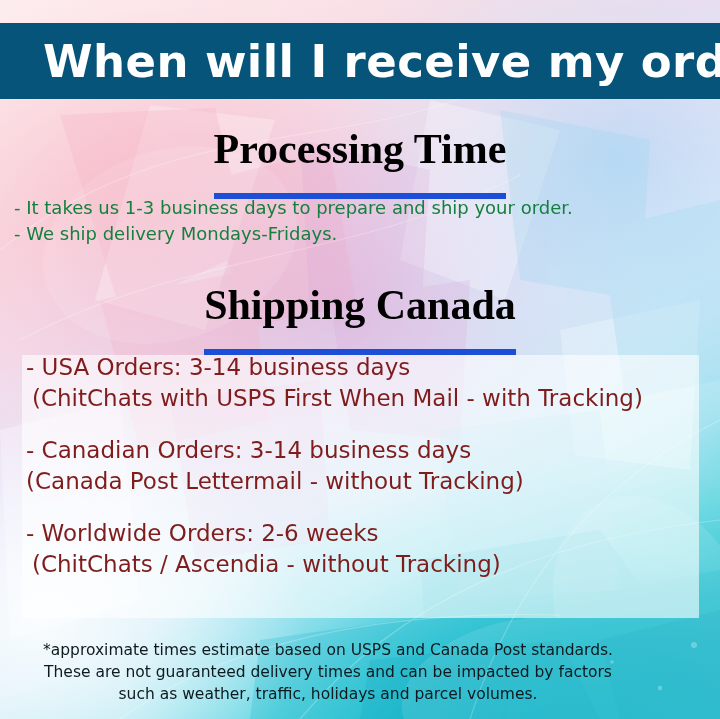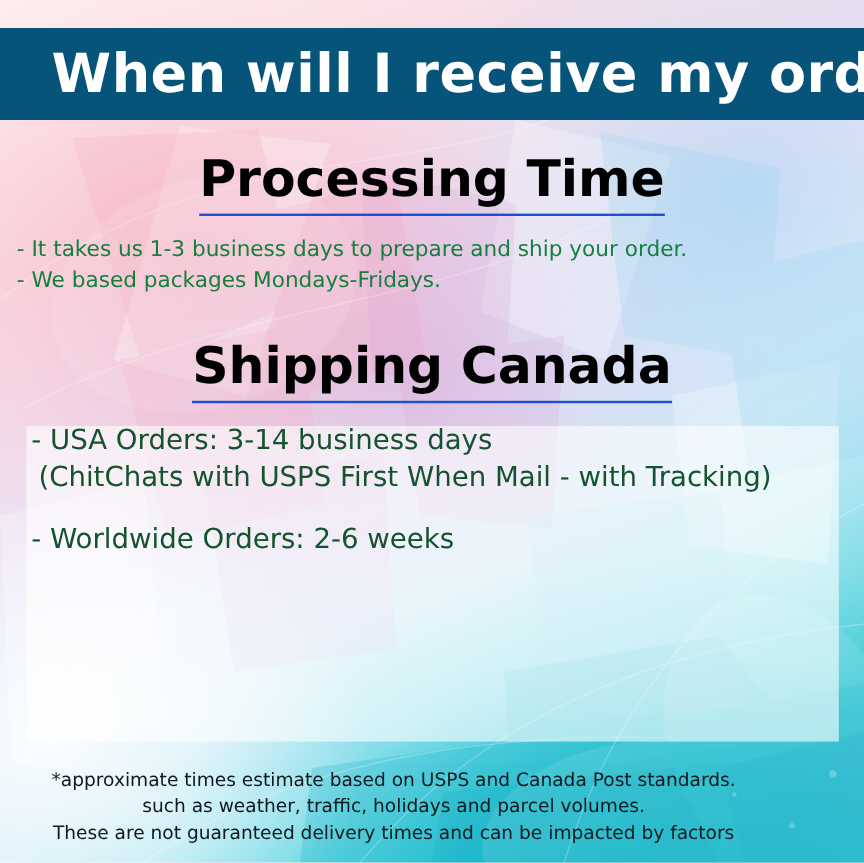--- a/index.html
+++ b/index.html
@@ -128,22 +128,23 @@
   .section-heading {
     position: absolute;
     width: 100%;
     text-align: center;
     color: #000000;
     font-size: 42px;
     font-weight: 700;
     line-height: 1;
   }
   .section-heading span {
-    border-bottom: 2px solid #1d4ed8;
-    padding-bottom: 5px;
+    border-bottom: 6px solid #1d4ed8;
+    padding-bottom: 21px;
+    font-family: Liberation Serif, serif;
   }
   .heading-processing { top: 128px; }
   .heading-shipping   { top: 284px; }
 
   .processing-list {
     position: absolute;
     left: 14px;
     top: 196px;
     width: 700px;
     color: #15803d;
@@ -162,21 +163,21 @@
     height: 263px;
     background: rgba(255,255,255,0.60);
     z-index: 5;
   }
 
   .shipping-block {
     position: absolute;
     left: 26px;
     top: 352px;
     width: 690px;
-    color: #14532d;
+    color: #7f1d1d;
     font-size: 23px;
     line-height: 1.33;
     z-index: 6;
   }
   .ship-group { margin-bottom: 22px; }
   .ship-group:last-child { margin-bottom: 0; }
   .ship-line { white-space: nowrap; }
   .ship-line.sub { padding-left: 6px; }
   .ship-line.sub-flush { padding-left: 0; }
 
@@ -267,41 +268,46 @@
   <div class="ship-panel"></div>
 
   <div class="content">
 
     <div class="section-heading heading-processing">
       <span>Processing Time</span>
     </div>
 
     <div class="processing-list">
       <div class="row">- It takes us 1-3 business days to prepare and ship your order.</div>
-      <div class="row">- We based packages Mondays-Fridays.</div>
+      <div class="row">- We ship delivery Mondays-Fridays.</div>
     </div>
 
     <div class="section-heading heading-shipping">
       <span>Shipping Canada</span>
     </div>
 
     <div class="shipping-block">
 
       <div class="ship-group">
         <div class="ship-line">- USA Orders: 3-14 business days</div>
         <div class="ship-line sub">(ChitChats with USPS First When Mail - with Tracking)</div>
       </div>
 
+      <div class="ship-group">
+        <div class="ship-line">- Canadian Orders: 3-14 business days</div>
+        <div class="ship-line sub-flush">(Canada Post Lettermail - without Tracking)</div>
+      </div>
 
       <div class="ship-group">
         <div class="ship-line">- Worldwide Orders: 2-6 weeks</div>
+        <div class="ship-line sub">(ChitChats / Ascendia - without Tracking)</div>
       </div>
 
     </div>
 
     <div class="footnote">
       <div>*approximate times estimate based on USPS and Canada Post standards.</div>
+      <div>These are not guaranteed delivery times and can be impacted by factors</div>
       <div>such as weather, traffic, holidays and parcel volumes.</div>
-      <div>These are not guaranteed delivery times and can be impacted by factors</div>
     </div>
 
   </div>
 </div>
 
 </body></html>

